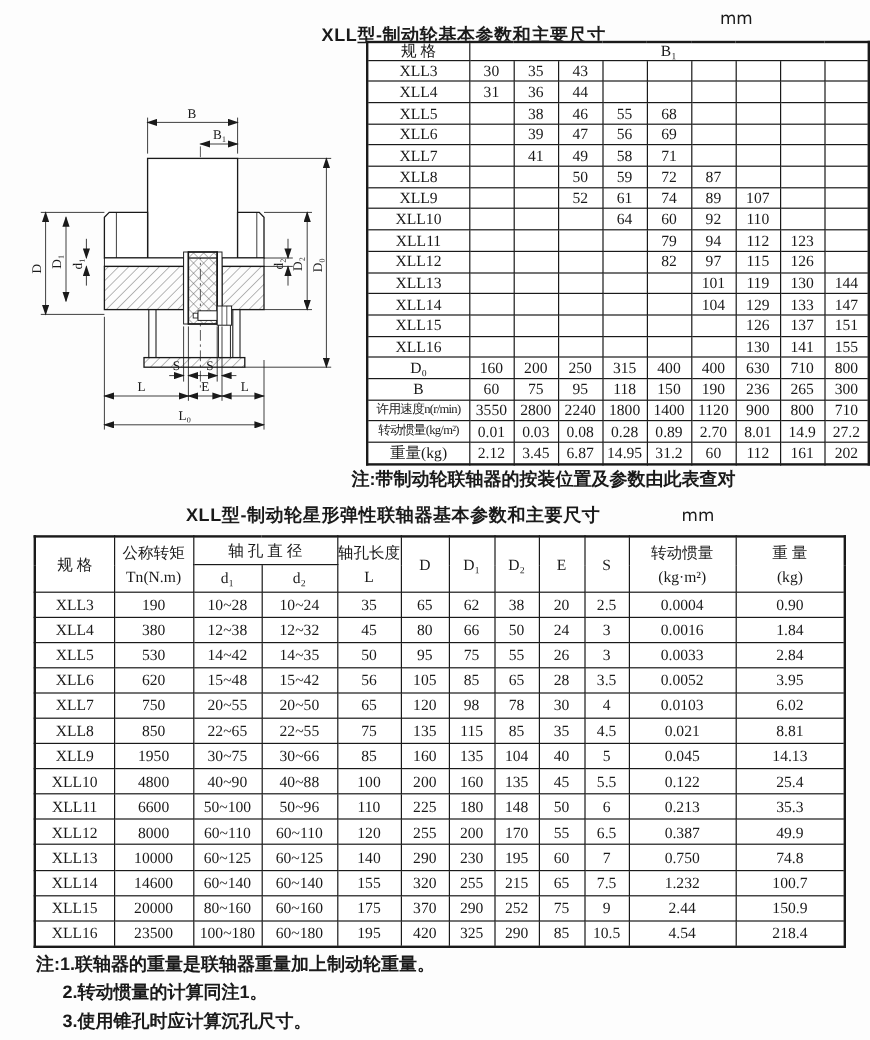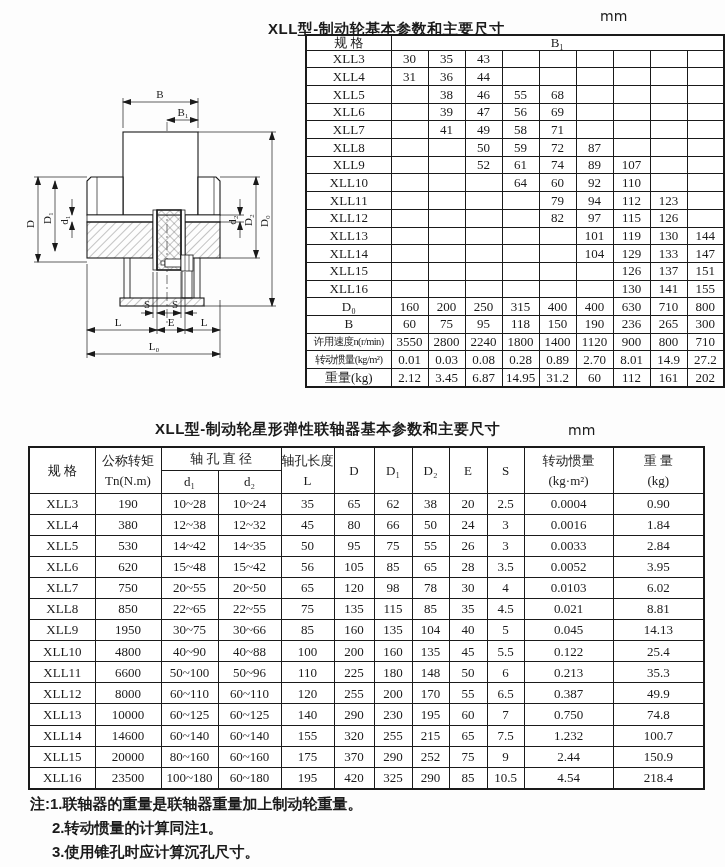--- a/index.html
+++ b/index.html
@@ -387,20 +387,21 @@
           <td>14.95</td>
           <td>31.2</td>
           <td>60</td>
           <td>112</td>
           <td>161</td>
           <td>202</td>
         </tr>
       </tbody>
   </table>
 
+  <div class="note" style="left:293px;top:390px;">注:带制动轮联轴器的按装位置及参数由此表查对</div>
 
   <div class="title" style="left:155px;top:420px;">XLL型-制动轮星形弹性联轴器基本参数和主要尺寸</div>
   <div class="unit" style="left:568px;top:422px;">mm</div>
 
   <table class="t2">
     <colgroup>
       <col style="width:66px">
         <col style="width:66px">
         <col style="width:57px">
         <col style="width:63px">

